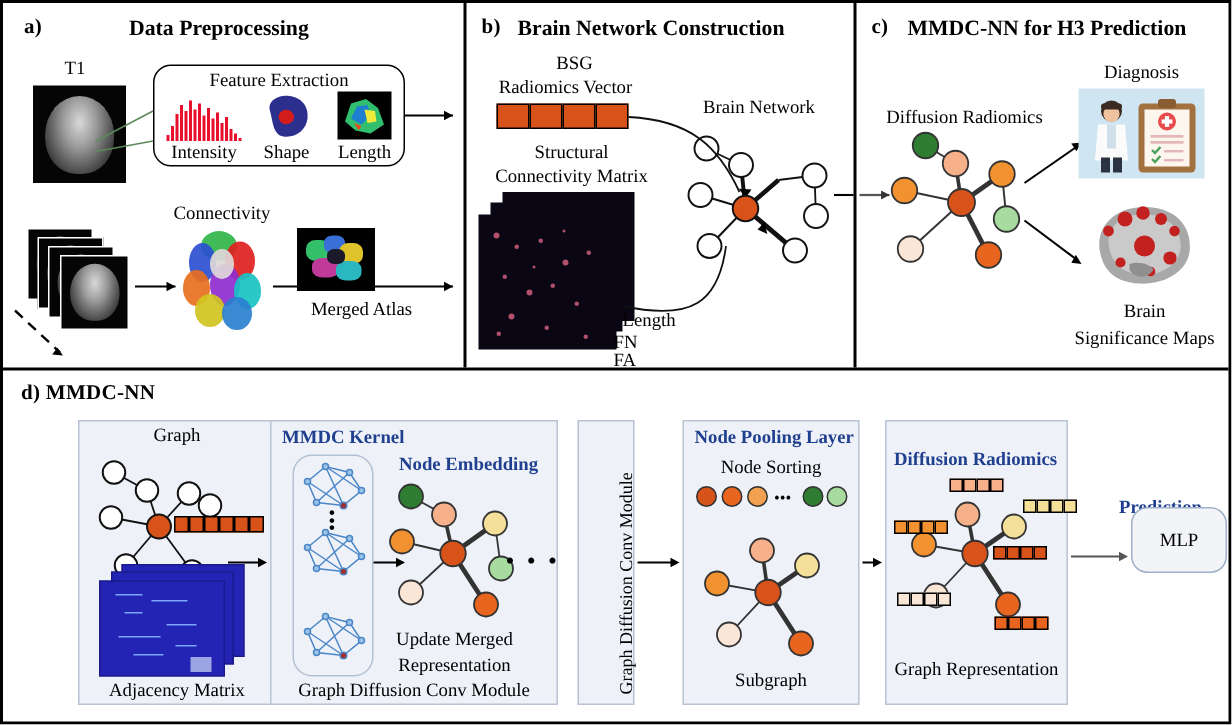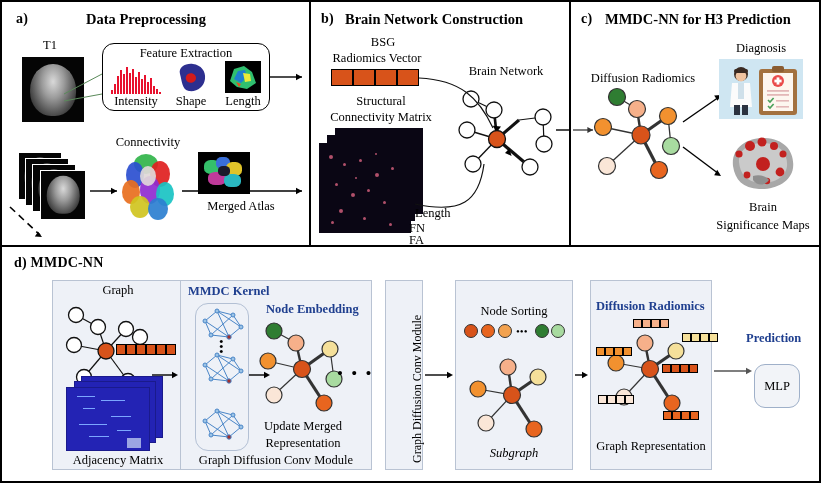--- a/index.html
+++ b/index.html
@@ -492,20 +492,21 @@
     </svg>
     <div class="lbl c" style="left:301px; top:172px;">Update Merged</div>
     <div class="lbl c" style="left:301px; top:189px;">Representation</div>
     <div class="lbl c" style="left:274px; top:206px;">Graph Diffusion Conv Module</div>
 
     <div class="dots" style="left:335px; top:117px; color:#000;">• • •</div>
     <div class="dbox" style="left:383px; top:33px; width:38px; height:190px;"></div>
     <div class="vtext" style="left:408px; top:216px;">Graph Diffusion Conv Module</div>
 
     <div class="dbox" style="left:453px; top:33px; width:118px; height:190px;"></div>
+    <div class="bluehead" style="left:461px; top:37px;">Node Pooling Layer</div>
     <div class="lbl c" style="left:512px; top:57px;">Node Sorting</div>
     <svg width="108" height="18" style="left:461px; top:76px;">
       <g stroke="#333" stroke-width="1">
         <circle cx="8" cy="8" r="6.5" fill="#d8531a"></circle>
         <circle cx="25" cy="8" r="6.5" fill="#e8651f"></circle>
         <circle cx="42" cy="8" r="6.5" fill="#f2a24f"></circle>
         <circle cx="79" cy="8" r="6.5" fill="#2f7d32"></circle>
         <circle cx="95" cy="8" r="6.5" fill="#a8dba0"></circle>
       </g>
       <text x="53" y="12" font-size="11" fill="#000" font-family="'Liberation Serif',serif">•••</text>
@@ -520,21 +521,21 @@
       </g>
       <g stroke="#333" stroke-width="1.2">
         <circle cx="48" cy="14" r="8" fill="#f6b08a"></circle>
         <circle cx="78" cy="24" r="8" fill="#f5e09a"></circle>
         <circle cx="18" cy="36" r="8" fill="#f2912f"></circle>
         <circle cx="26" cy="70" r="8" fill="#fae6d7"></circle>
         <circle cx="74" cy="76" r="8" fill="#e8651f"></circle>
         <circle cx="52" cy="42" r="8.5" fill="#d8531a"></circle>
       </g>
     </svg>
-    <div class="lbl c" style="left:512px; top:199px;font-style:italic;">Subgraph</div>
+    <div class="lbl c" style="left:512px; top:199px;">Subgraph</div>
 
     <div class="dbox" style="left:588px; top:33px; width:122px; height:190px;"></div>
     <div class="bluehead" style="left:594px; top:52px;">Diffusion Radiomics</div>
     <svg width="122" height="120" style="left:588px; top:66px;">
       <g stroke="#333" fill="none">
         <line x1="55" y1="30" x2="60" y2="56" stroke-width="2.4"></line>
         <line x1="60" y1="56" x2="86" y2="38" stroke-width="3.2"></line>
         <line x1="60" y1="56" x2="26" y2="50" stroke-width="1.2"></line>
         <line x1="60" y1="56" x2="34" y2="84" stroke-width="1.2"></line>
         <line x1="60" y1="56" x2="82" y2="90" stroke-width="3.2"></line>
@@ -580,21 +581,21 @@
     </div>
     <div class="vec" style="left:661px; top:164px;">
       <i style="width:9px; height:9px; background:#e8651f;"></i>
         <i style="width:9px; height:9px; background:#e8651f;"></i>
       <i style="width:9px; height:9px; background:#e8651f;"></i>
         <i style="width:9px; height:9px; background:#e8651f;"></i>
     </div>
     <div class="lbl c" style="left:649px; top:192px;">Graph Representation</div>
 
     <div class="bluehead" style="left:744px; top:84px;">Prediction</div>
-    <div class="mlp" style="left:752px; top:117px; width:46px; height:44px;">MLP</div>
+    <div class="mlp" style="left:752px; top:91px; width:64px; height:44px;">MLP</div>
 
     <svg width="817" height="236">
       <g stroke="#000" stroke-width="1.4" fill="none">
         <line x1="150" y1="128" x2="174" y2="128"></line>
         <line x1="247" y1="128" x2="266" y2="128"></line>
         <line x1="423" y1="128" x2="449" y2="128"></line>
         <line x1="573" y1="128" x2="584" y2="128"></line>
         <line x1="712" y1="124" x2="748" y2="124" stroke="#555"></line>
       </g>
       <g fill="#000">

